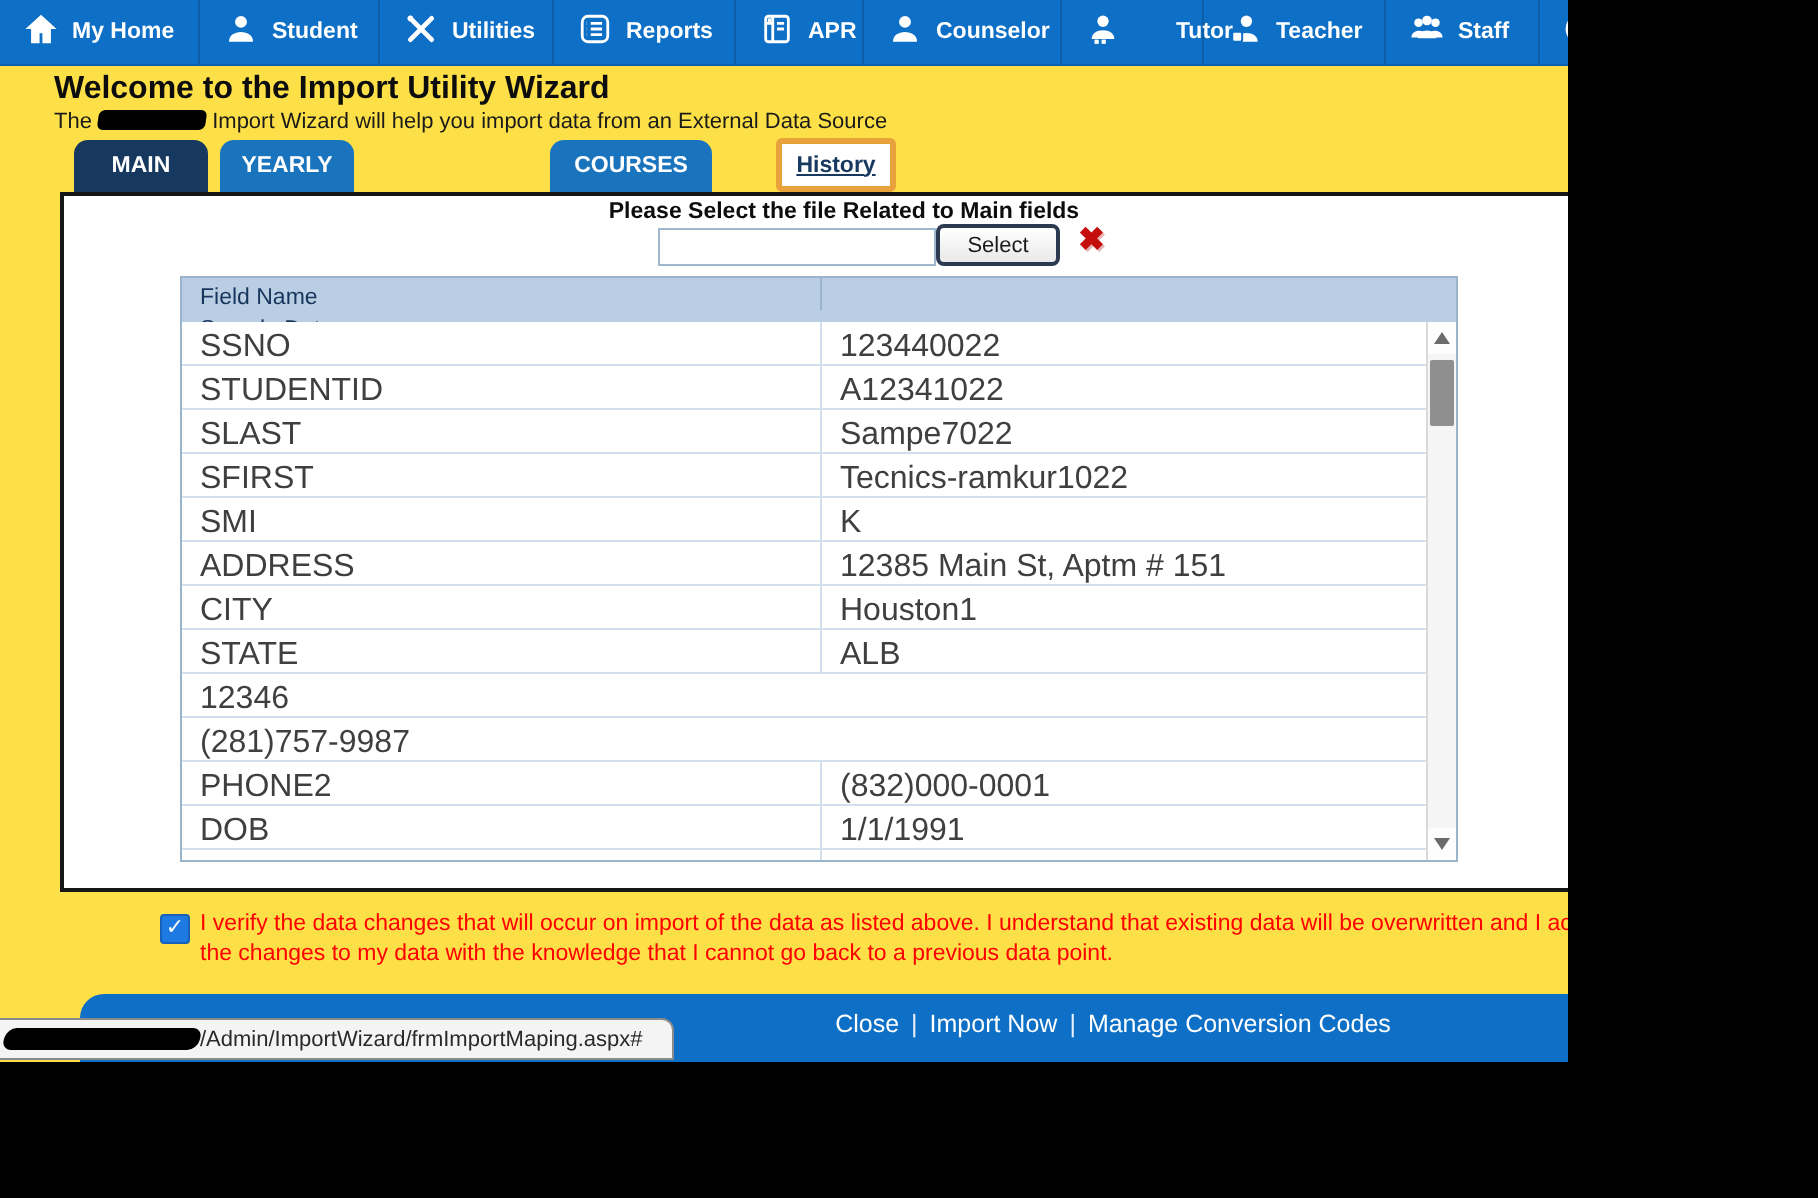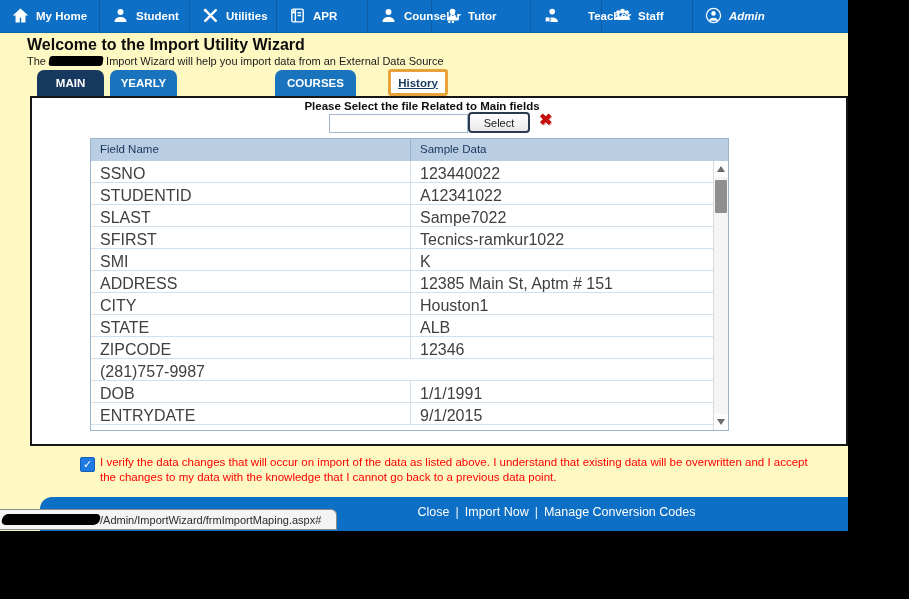--- a/index.html
+++ b/index.html
@@ -1,37 +1,37 @@
 <!DOCTYPE html>
 <html><head>
 <meta charset="utf-8">
 <style>
   html,body{margin:0;padding:0;}
   body{
     width:909px;height:599px;background:#000;position:relative;overflow:hidden;
     font-family:"Liberation Sans", sans-serif;
   }
-  #screen{position:absolute;left:0;top:0;width:848px;height:531px;background:#fef9c3;overflow:hidden;}
+  #screen{position:absolute;left:0;top:0;width:784px;height:531px;background:#fde047;overflow:hidden;}
 
   
   .navbar{position:absolute;left:0;top:0;width:848px;height:32px;background:#0d6fc5;
     display:flex;align-items:stretch;border-bottom:1px solid #0a61ad;}
   .nav-item{display:flex;align-items:center;gap:7px;padding-left:12px;box-sizing:border-box;
     color:#fff;font-size:11.5px;font-weight:bold;border-right:1px solid #0a5da6;cursor:pointer;}
   .nav-item:last-child{border-right:none;}
   .nav-item svg{width:17px;height:17px;flex:0 0 auto;}
   .nav-item:nth-child(1){width:100px;}
   .nav-item:nth-child(2){width:90px;}
   .nav-item:nth-child(3){width:87px;}
   .nav-item:nth-child(4){width:91px;}
   .nav-item:nth-child(5){width:64px;}
   .nav-item:nth-child(6){width:99px;}
   .nav-item:nth-child(7){width:71px;gap:28px;}
   .nav-item:nth-child(8){width:91px;}
-  .nav-item:nth-child(9){width:77px;font-style:italic;}
+  .nav-item:nth-child(9){width:77px;}
   .nav-item:nth-child(10){width:78px;gap:36px;}
 
   
   .page-title{position:absolute;left:27px;top:36px;font-size:16px;font-weight:bold;color:#0d0d0d;}
   .page-subtitle{position:absolute;left:27px;top:55px;font-size:11px;color:#1a1a1a;white-space:nowrap;}
   .redact{display:inline-block;background:#000;border-radius:3px;vertical-align:-1px;}
   .redact.sub{width:54px;height:10px;transform:skewX(-8deg);}
 
   
   .tab{position:absolute;top:70px;height:26px;box-sizing:border-box;border-radius:7px 7px 0 0;
@@ -52,21 +52,21 @@
   .file-input{position:absolute;left:297px;top:16px;width:131px;height:15px;border:1px solid #9fb8cf;font-size:11px;padding:1px 3px;}
   .select-btn{position:absolute;left:436px;top:14px;width:62px;height:21px;background:linear-gradient(#ffffff,#e9e9e9);
     border:2px solid #2b3a50;border-radius:4px;font-size:11px;color:#1a1a1a;cursor:pointer;
     font-family:"Liberation Sans",sans-serif;}
   .clear-x{position:absolute;left:507px;top:12px;font-size:16px;font-weight:bold;color:#c40d0d;cursor:pointer;
     text-shadow:1px 1px 0 #e8b3b3;}
 
   
   .tbl{position:absolute;left:58px;top:40px;width:639px;height:293px;border:1px solid #9ab4cc;
     box-sizing:border-box;overflow:hidden;background:#fff;}
-  .tbl-head{display:flex;height:22px;background:#b9cde3;color:#17365d;font-size:11.5px;border-bottom:1px solid #9ab4cc;}
+  .tbl-head{display:flex;height:22px;background:#b9cde3;color:#17365d;font-size:11.5px;border-bottom:1px solid #9ab4cc;flex-direction:column;}
   .tbl-head .c1,.tbl-body .c1{width:320px;box-sizing:border-box;padding:4px 0 0 9px;border-right:1px solid #9ab4cc;}
   .tbl-head .c2,.tbl-body .c2{flex:1;box-sizing:border-box;padding:4px 0 0 9px;}
   .tbl-head .c2{border-right:none;}
   .tbl-row{display:flex;height:21px;border-bottom:1px solid #d2e0ee;color:#3f3f3f;font-size:16px;background:#fff;}
   .tbl-row .c1{border-right:1px solid #d2e0ee;}
   .rows-wrap{position:absolute;left:0;top:22px;right:15px;bottom:0;overflow:hidden;}
   .tbl-row{width:100%;}
   
   .scrollbar{position:absolute;top:22px;right:0;bottom:0;width:15px;background:#f5f5f5;border-left:1px solid #d9d9d9;box-sizing:border-box;}
   .sb-btn{position:absolute;left:0;width:14px;height:16px;background:#fdfdfd;display:flex;align-items:center;justify-content:center;cursor:pointer;}
@@ -117,20 +117,28 @@
       <div class="nav-item">
         <span><svg viewBox="0 0 24 24" stroke="#fff" stroke-width="3.4" stroke-linecap="round" fill="none">
             <path d="M4.5 4.5 19.5 19.5"></path>
             <path d="M19.5 4.5 4.5 19.5"></path>
             <circle cx="4.5" cy="4.5" r="2" fill="#fff" stroke="none"></circle>
           </svg></span>
         <span>Utilities</span>
       </div>
       <div class="nav-item">
         <span><svg viewBox="0 0 24 24" fill="none" stroke="#fff" stroke-width="2">
+            <rect x="3" y="3" width="18" height="18" rx="4"></rect>
+            <path d="M9 8h8M9 12h8M9 16h8"></path>
+            <path d="M6.2 8h.2M6.2 12h.2M6.2 16h.2" stroke-width="2.6"></path>
+          </svg></span>
+        <span>Reports</span>
+      </div>
+      <div class="nav-item">
+        <span><svg viewBox="0 0 24 24" fill="none" stroke="#fff" stroke-width="2">
             <rect x="4" y="3" width="16" height="18" rx="2"></rect>
             <path d="M9 3v18"></path>
             <path d="M4 8h5"></path>
             <rect x="5.5" y="4.5" width="2.5" height="2.5" fill="#fff" stroke="none"></rect>
             <path d="M12 8h5M12 12h5"></path>
           </svg></span>
         <span>APR</span>
       </div>
       <div class="nav-item">
         <span><svg viewBox="0 0 24 24" fill="#fff">
@@ -239,25 +247,28 @@
           </div>
           <div class="tbl-row">
             <div class="c1">CITY</div>
             <div class="c2">Houston1</div>
           </div>
           <div class="tbl-row">
             <div class="c1">STATE</div>
             <div class="c2">ALB</div>
           </div>
           <div class="tbl-row">
-            <div class="c1">ZIPCODE</div>
             <div class="c2">12346</div>
           </div>
           <div class="tbl-row">
             <div class="c2">(281)757-9987</div>
+          </div>
+          <div class="tbl-row">
+            <div class="c1">PHONE2</div>
+            <div class="c2">(832)000-0001</div>
           </div>
           <div class="tbl-row">
             <div class="c1">DOB</div>
             <div class="c2">1/1/1991</div>
           </div>
           <div class="tbl-row">
             <div class="c1">ENTRYDATE</div>
             <div class="c2">9/1/2015</div>
           </div>
         </div>

